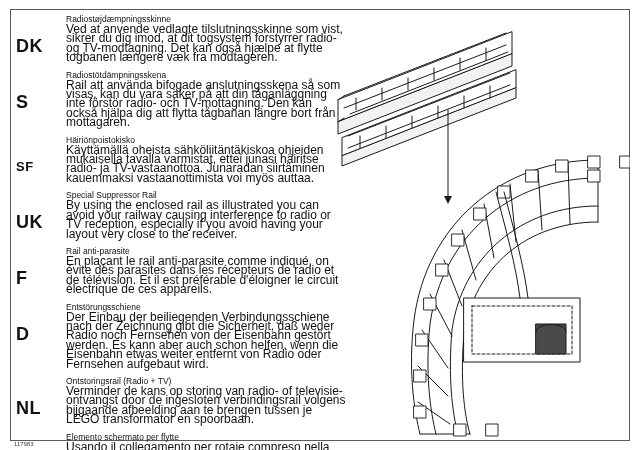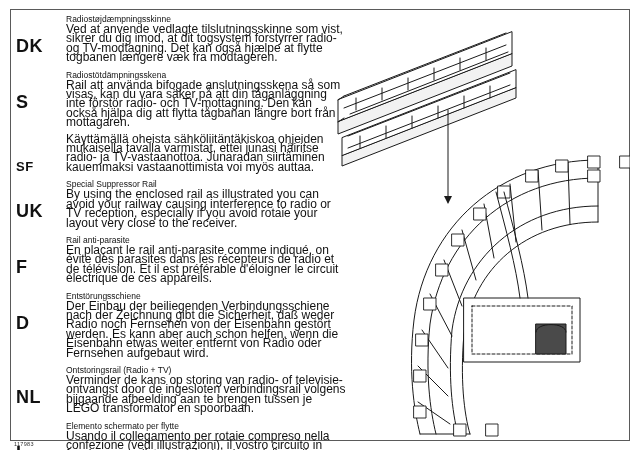--- a/index.html
+++ b/index.html
@@ -102,27 +102,28 @@
     </div>
 
     <div class="entry">
       <div class="lang-code">S</div>
       <p class="entry-title">Radiostötdämpningsskena</p>
       <p class="entry-body">Rail att använda bifogade anslutningsskena så som visas, kan du vara säker på att din tåganläggning inte förstör radio- och TV-mottagning. Den kan också hjälpa dig att flytta tågbanan längre bort från mottagaren.</p>
     </div>
 
     <div class="entry">
       <div class="lang-code small">SF</div>
+      <p class="entry-title">Häiriönpoistokisko</p>
       <p class="entry-body">Käyttämällä oheista sähköliitäntäkiskoa ohjeiden mukaisella tavalla varmistat, ettei junasi häiritse radio- ja TV-vastaanottoa. Junaradan siirtäminen kauemmaksi vastaanottimista voi myös auttaa.</p>
     </div>
 
     <div class="entry">
       <div class="lang-code">UK</div>
       <p class="entry-title">Special Suppressor Rail</p>
-      <p class="entry-body">By using the enclosed rail as illustrated you can avoid your railway causing interference to radio or TV reception, especially if you avoid rotaie your layout very close to the receiver.</p>
+      <p class="entry-body">By using the enclosed rail as illustrated you can avoid your railway causing interference to radio or TV reception, especially if you avoid having your layout very close to the receiver.</p>
     </div>
 
     <div class="entry">
       <div class="lang-code">F</div>
       <p class="entry-title">Rail anti-parasite</p>
       <p class="entry-body">En plaçant le rail anti-parasite comme indiqué, on évite des parasites dans les récepteurs de radio et de télévision. Et il est préférable d'éloigner le circuit électrique de ces appareils.</p>
     </div>
 
     <div class="entry">
       <div class="lang-code">D</div>

